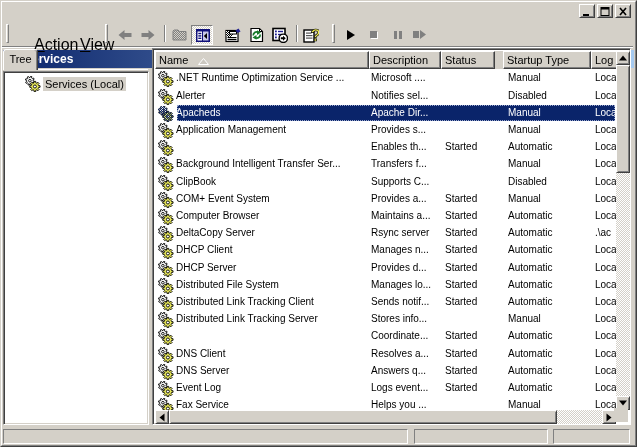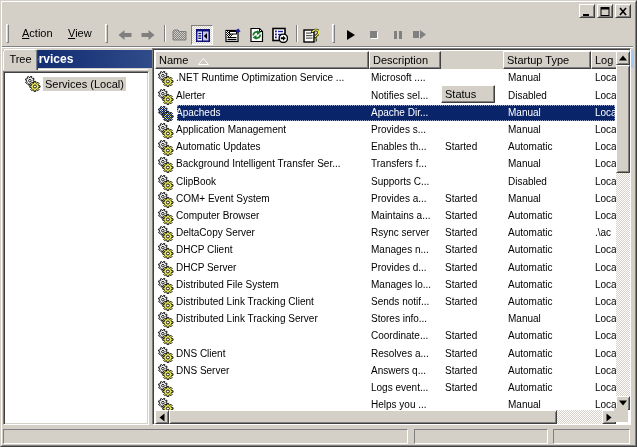--- a/index.html
+++ b/index.html
@@ -19,21 +19,21 @@
   border:1px solid; border-color:#fff #404040 #404040 #fff;
   box-shadow:inset 1px 1px 0 #D4D0C8, inset -1px -1px 0 #808080;
   position:relative; }
 .tbtn.close { margin-left:2px; }
 .tbtn svg { position:absolute; left:0; top:0; }
 
 .toolbar { position:absolute; left:2px; top:20px; width:631px; height:27px; background:#D4D0C8;
   border-bottom:1px solid #808080; box-shadow:0 1px 0 #fff; }
 .grip { position:absolute; top:4px; width:3px; height:19px;
   border:1px solid; border-color:#fff #808080 #808080 #fff; }
-.menu { position:absolute; top:7px; font-size:11px; }
+.menu { position:absolute; top:16px; font-size:16px;margin-left:12px; }
 .menu u { text-decoration:underline; }
 .tsep { position:absolute; top:5px; width:2px; height:17px;
   border-left:1px solid #808080; border-right:1px solid #fff; }
 .ticon { position:absolute; top:7px; width:16px; height:16px; }
 
 .tool-pressed { position:absolute; top:5px; width:22px; height:20px;
   border:1px solid; border-color:#808080 #fff #fff #808080;
   background-image:conic-gradient(#fff 0 25%,#D4D0C8 0 50%,#fff 0 75%,#D4D0C8 0);
   background-size:2px 2px; }
 .tool-pressed svg { position:absolute; left:3px; top:2px; }
@@ -247,21 +247,21 @@
 
 <div class="list">
  <div class="listclip">
   <div class="hdr">
     <div class="hcell" style="left:0px; width:214px;">Name
       <svg style="position:absolute;left:41px;top:5px" width="13" height="9">
             <path d="M6.5 1.5 L11.5 7.5 L1.5 7.5 Z" fill="#CCC8C0" stroke="#fff" stroke-width="1"></path>
           </svg>
     </div>
     <div class="hcell" style="left:214px; width:72px;">Description</div>
-    <div class="hcell" style="left:286px; width:54px;margin-top:34px;">Status</div>
+    <div class="hcell" style="left:286px; width:54px;">Status</div>
     <div class="hcell" style="left:348px; width:88px;">Startup Type</div>
     <div class="hcell" style="left:436px; width:39px;">Log</div>
   </div>
   <div style="position:absolute; left:0; top:18px; width:461px; height:341px; overflow:hidden;">
 <div class="row" style="top:1.8px">
 <svg class="gico" viewBox="0 0 16 16">
             <use href="#gears"></use>
           </svg>
 <span class="c name">.NET Runtime Optimization Service ...</span>
           <span class="c desc">Microsoft ....</span>
@@ -300,21 +300,20 @@
 <span class="c name">Application Management</span>
           <span class="c desc">Provides s...</span>
           <span class="c stat"></span>
           <span class="c strt">Manual</span>
           <span class="c log">Loca</span>
 </div>
 <div class="row" style="top:70.6px">
 <svg class="gico" viewBox="0 0 16 16">
             <use href="#gears"></use>
           </svg>
-<span class="c name">Automatic Updates</span>
           <span class="c desc">Enables th...</span>
           <span class="c stat">Started</span>
           <span class="c strt">Automatic</span>
           <span class="c log">Loca</span>
 </div>
 <div class="row" style="top:87.8px">
 <svg class="gico" viewBox="0 0 16 16">
             <use href="#gears"></use>
           </svg>
 <span class="c name">Background Intelligent Transfer Ser...</span>
@@ -439,29 +438,31 @@
 <span class="c name">DNS Server</span>
           <span class="c desc">Answers q...</span>
           <span class="c stat">Started</span>
           <span class="c strt">Automatic</span>
           <span class="c log">Loca</span>
 </div>
 <div class="row" style="top:311.4px">
 <svg class="gico" viewBox="0 0 16 16">
             <use href="#gears"></use>
           </svg>
+<span class="c name">Event Log</span>
           <span class="c desc">Logs event...</span>
           <span class="c stat">Started</span>
           <span class="c strt">Automatic</span>
           <span class="c log">Loca</span>
 </div>
 <div class="row" style="top:328.6px">
 <svg class="gico" viewBox="0 0 16 16">
             <use href="#gears"></use>
           </svg>
+<span class="c name">Fax Service</span>
           <span class="c desc">Helps you ...</span>
           <span class="c stat"></span>
           <span class="c strt">Manual</span>
           <span class="c log">Loca</span>
 </div>
   </div>
 
   <div class="vsb">
     <div class="sbtn" style="left:0; top:0; width:14px; height:14px;"><svg width="12" height="12">
             <path d="M6 3.5 L10 8.5 L2 8.5 Z" fill="#000"></path>

